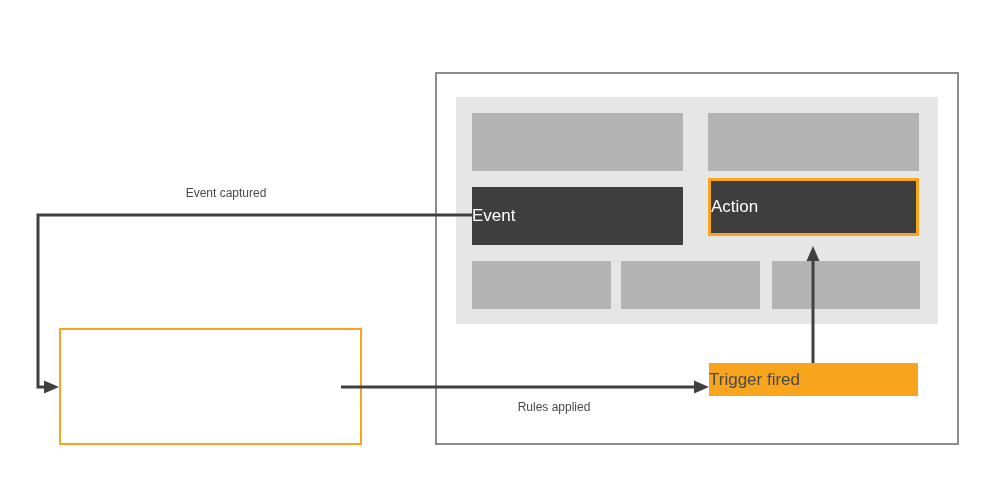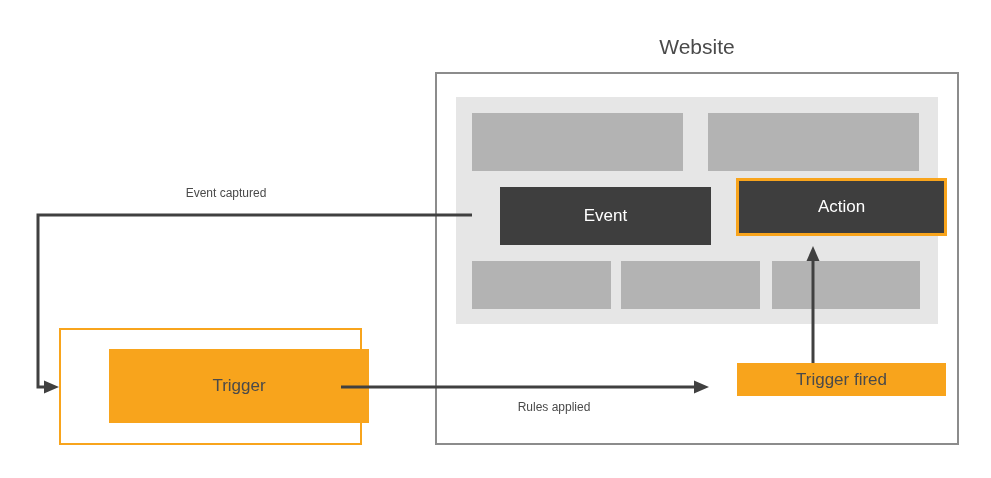--- a/index.html
+++ b/index.html
@@ -38,23 +38,21 @@
   }
   .ph-top-1 { left: 472px; top: 113px; width: 211px; height: 58px; }
   .ph-top-2 { left: 708px; top: 113px; width: 211px; height: 58px; }
   .ph-bot-1 { left: 472px; top: 261px; width: 139px; height: 48px; }
   .ph-bot-2 { left: 621px; top: 261px; width: 139px; height: 48px; }
   .ph-bot-3 { left: 772px; top: 261px; width: 148px; height: 48px; }
 
   .node {
     display: flex;
     align-items: center;
-    justify-content: center;
     font-size: 17px;
-    margin-left: 28px;
   }
   .dark-node {
     background: var(--dark-box, #3e3e3e);
     color: #ffffff;
   }
   .event-node  { left: 472px; top: 187px; width: 211px; height: 58px; }
   .action-node {
     left: 708px; top: 178px; width: 211px; height: 58px;
     border: 3px solid var(--accent-orange, #f8a41c);
   }
@@ -97,21 +95,20 @@
   .connectors .head {
     fill: var(--line-dark, #404040);
     stroke: none;
   }
 </style>
 </head>
 <body>
 
 <div class="canvas">
 
-  <div class="abs section-title ttl-website">Website</div>
 
   <div class="abs website-box"></div>
   <div class="abs panel"></div>
 
   <div class="abs placeholder ph-top-1"></div>
   <div class="abs placeholder ph-top-2"></div>
 
   <div class="abs node dark-node event-node">
     <span>Event</span>
   </div>
@@ -124,23 +121,20 @@
   <div class="abs placeholder ph-bot-2"></div>
   <div class="abs placeholder ph-bot-3"></div>
 
   <div class="abs node orange-node trigger-fired-node">
     <span>Trigger fired</span>
   </div>
 
 
   <div class="abs frosmo-box"></div>
 
-  <div class="abs node orange-node trigger-node">
-    <span>Trigger</span>
-  </div>
 
   <div class="abs flow-label lbl-event-captured">Event captured</div>
 
 
   <div class="abs flow-label lbl-rules-applied">Rules applied</div>
 
   <svg class="abs connectors" width="991" height="478" viewBox="0 0 991 478">
     <g>
       <polyline class="line" points="472,215 38,215 38,387 45,387"></polyline>
       <polygon class="head" points="59,387 44,380.5 44,393.5"></polygon>

